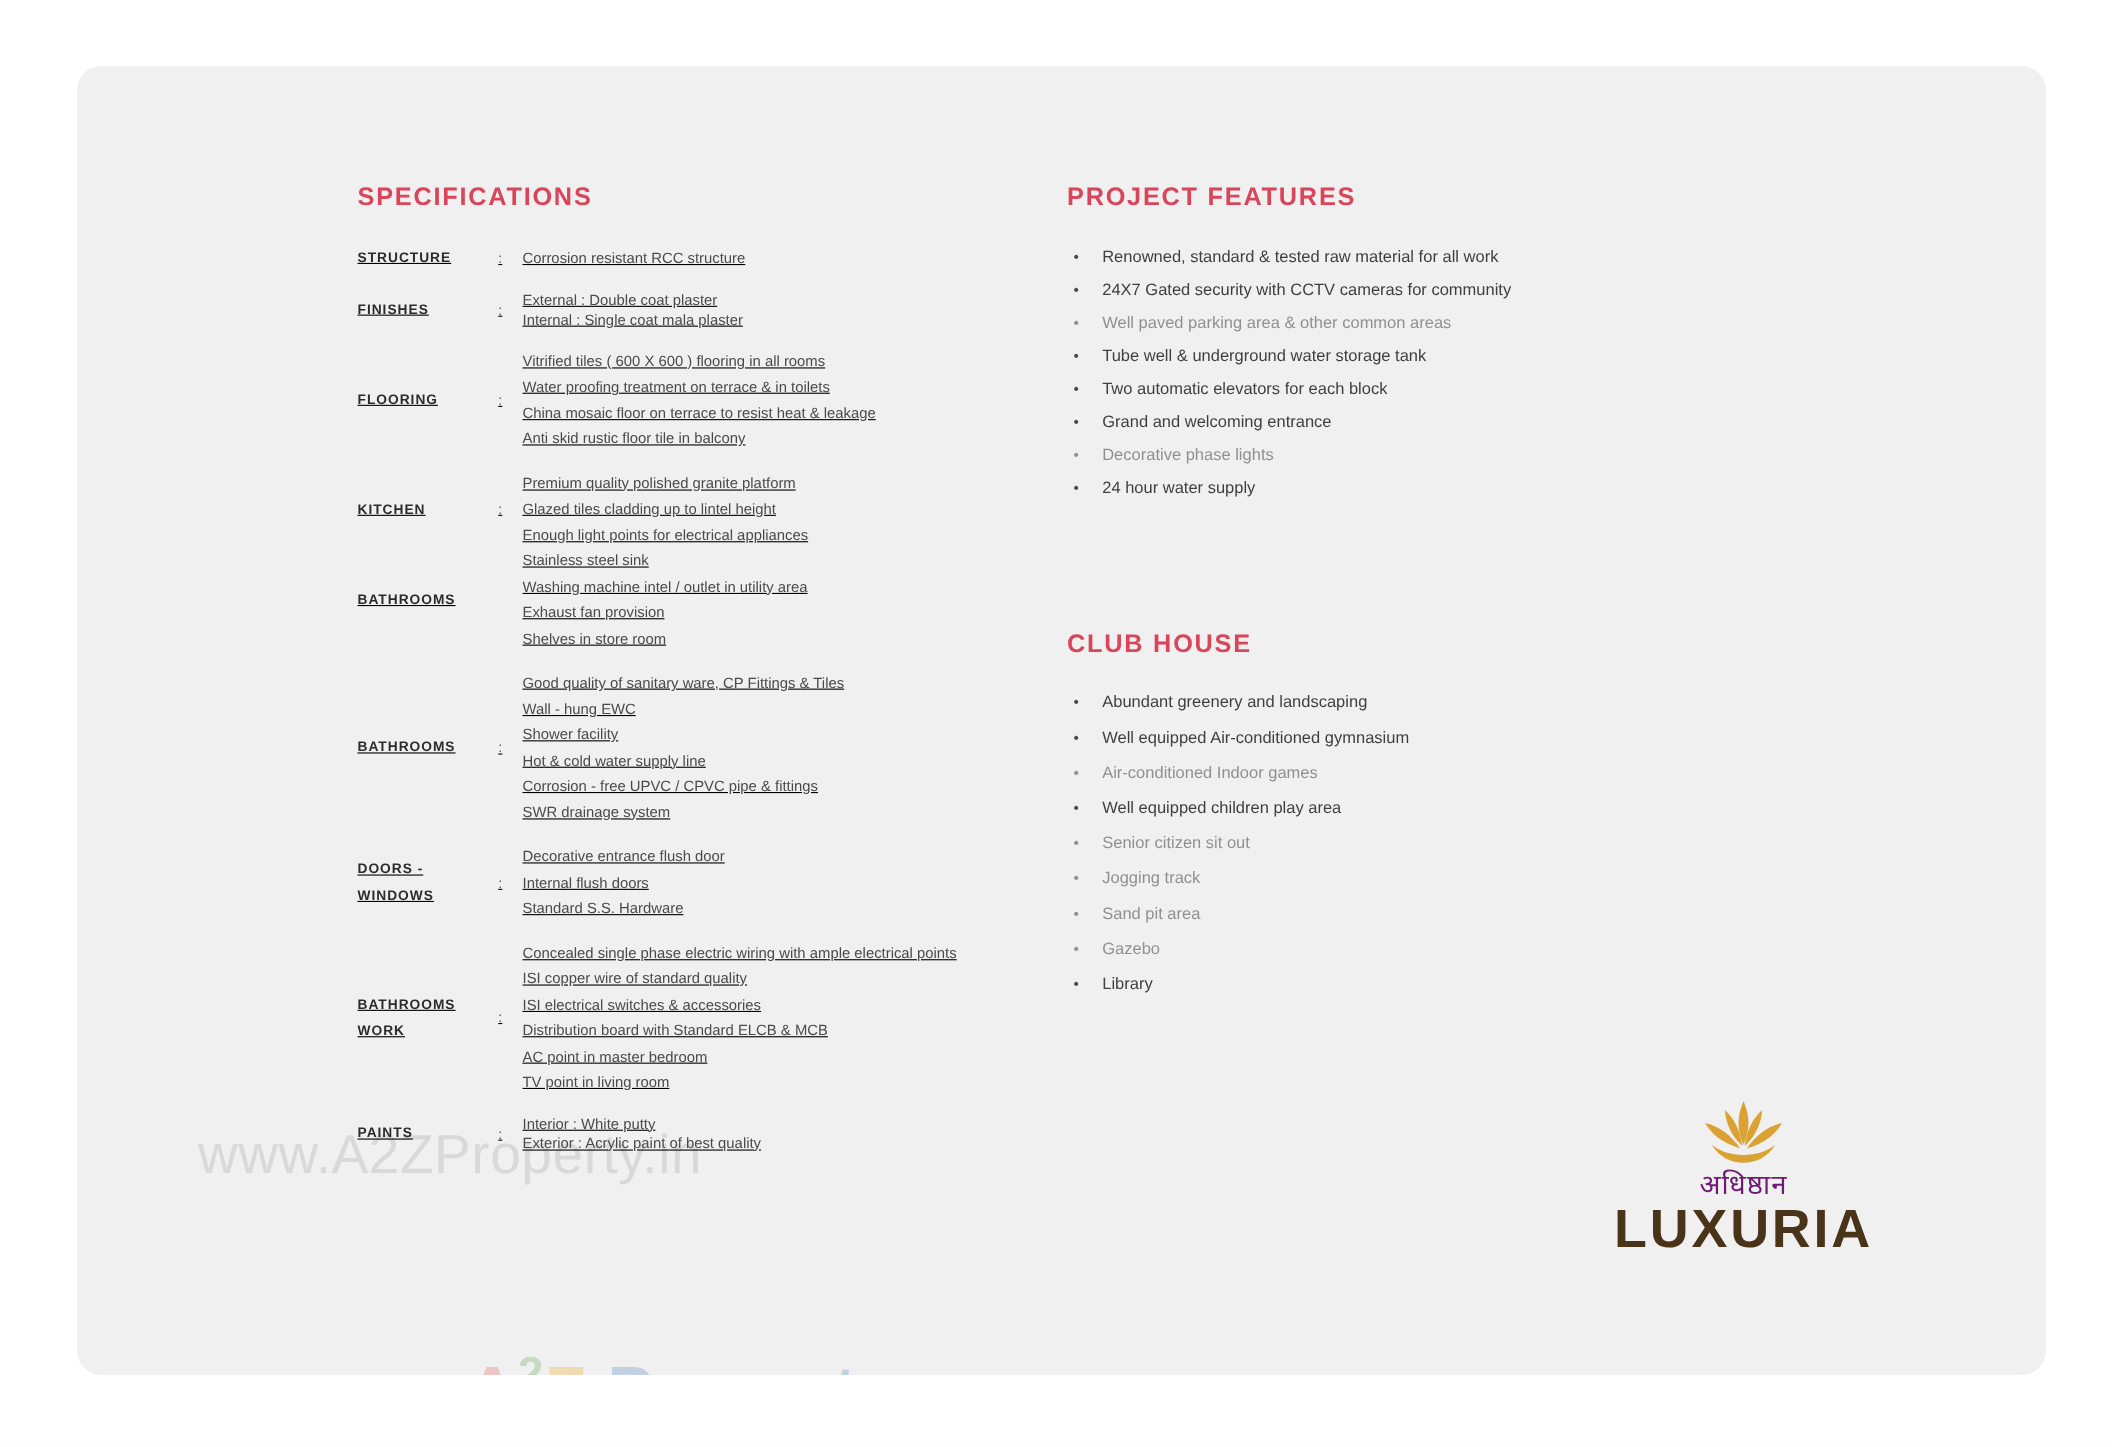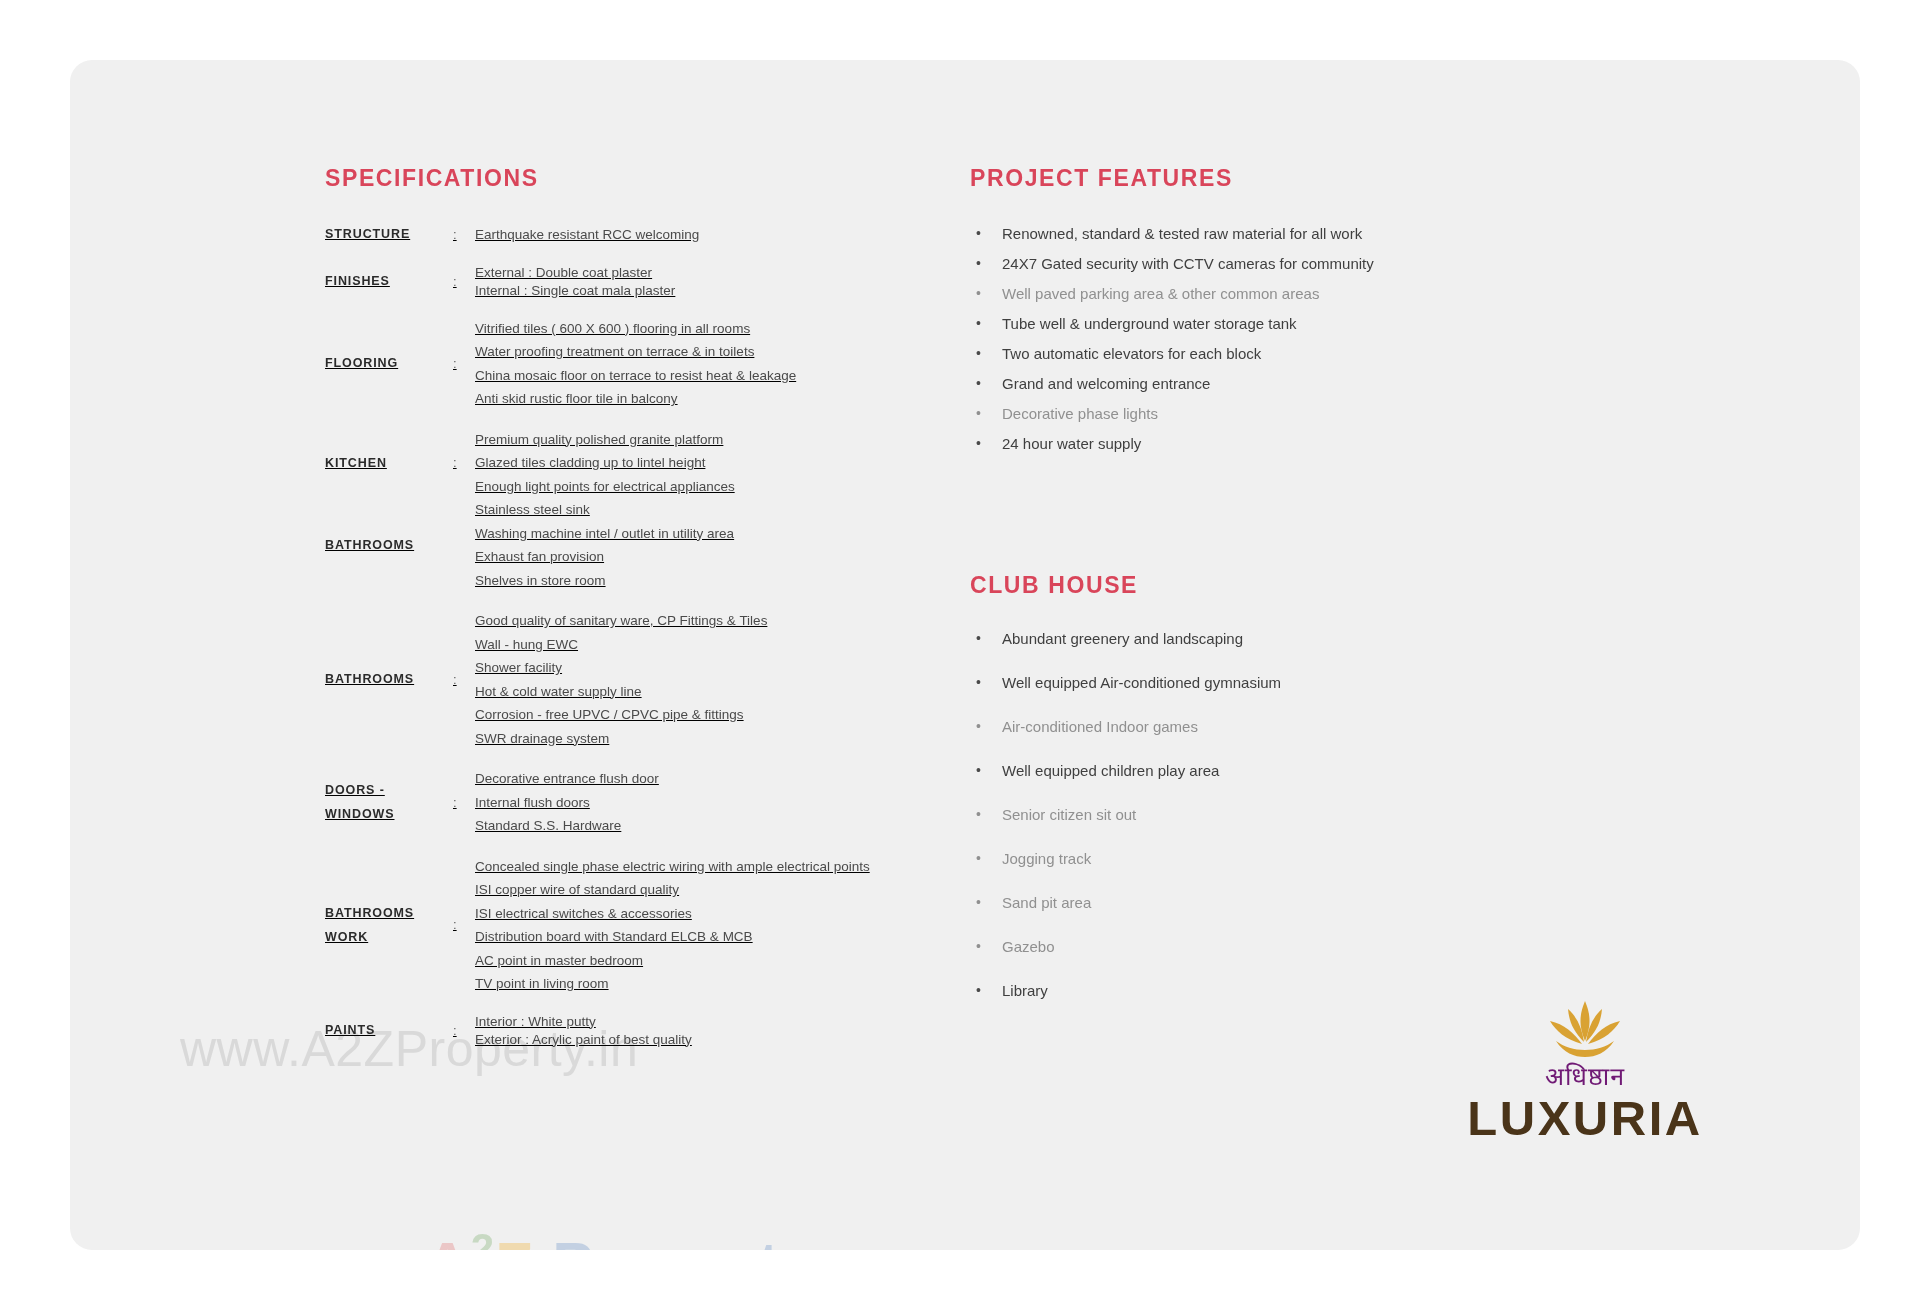--- a/index.html
+++ b/index.html
@@ -162,21 +162,21 @@
     top: -1px;
     font-size: 14px;
     color: #4a4a4a;
   }
   ul.bullets li.faded { color: #909090; }
   ul.bullets li.faded::before { color: #909090; }
 
   #features-list { margin-top: 32px; }
   #features-list li { margin-bottom: 10px; }
   #club-list { margin-top: 30px; }
-  #club-list li { margin-bottom: 12px; margin-top: 24px; }
+  #club-list li { margin-bottom: 12px; }
 
   
   #logo {
     position: absolute;
     right: 150px;
     bottom: 105px;
     width: 250px;
     text-align: center;
     z-index: 4;
   }
@@ -211,21 +211,21 @@
 
     <div class="content">
 
       <div id="spec-col">
         <div class="section-title" id="spec-title">SPECIFICATIONS</div>
         <div id="spec-rows">
             <div class="spec-row">
               <div class="spec-label">STRUCTURE</div>
               <div class="spec-colon">:</div>
               <div class="spec-values">
-                <div class="v">Earthquake resistant RCC welcoming</div>
+                <div class="v">Corrosion resistant RCC structure</div>
               </div>
             </div>
             <div class="gap-md"></div>
             <div class="spec-row">
               <div class="spec-label">FINISHES</div>
               <div class="spec-colon">:</div>
               <div class="spec-values tight">
                 <div class="v">External : Double coat plaster</div>
                 <div class="v">Internal  : Single coat mala plaster</div>
               </div>

